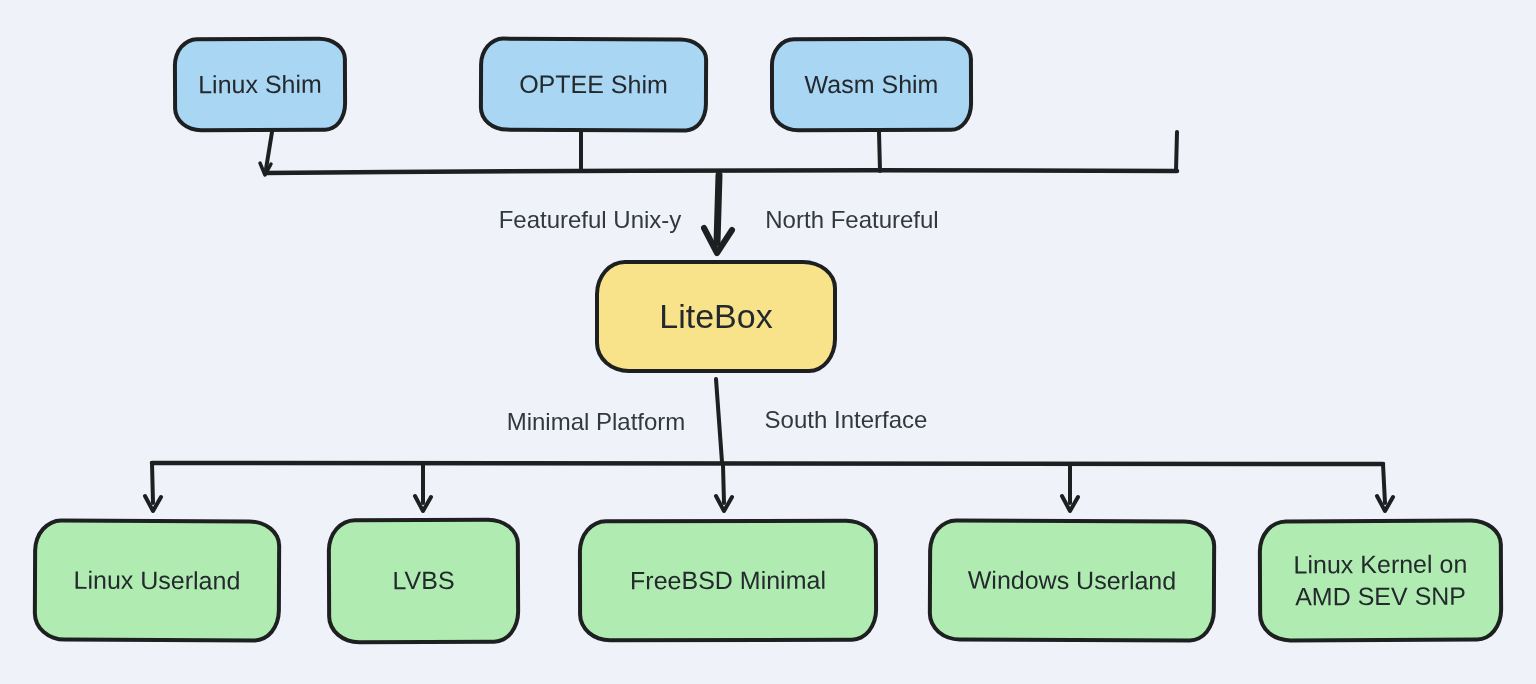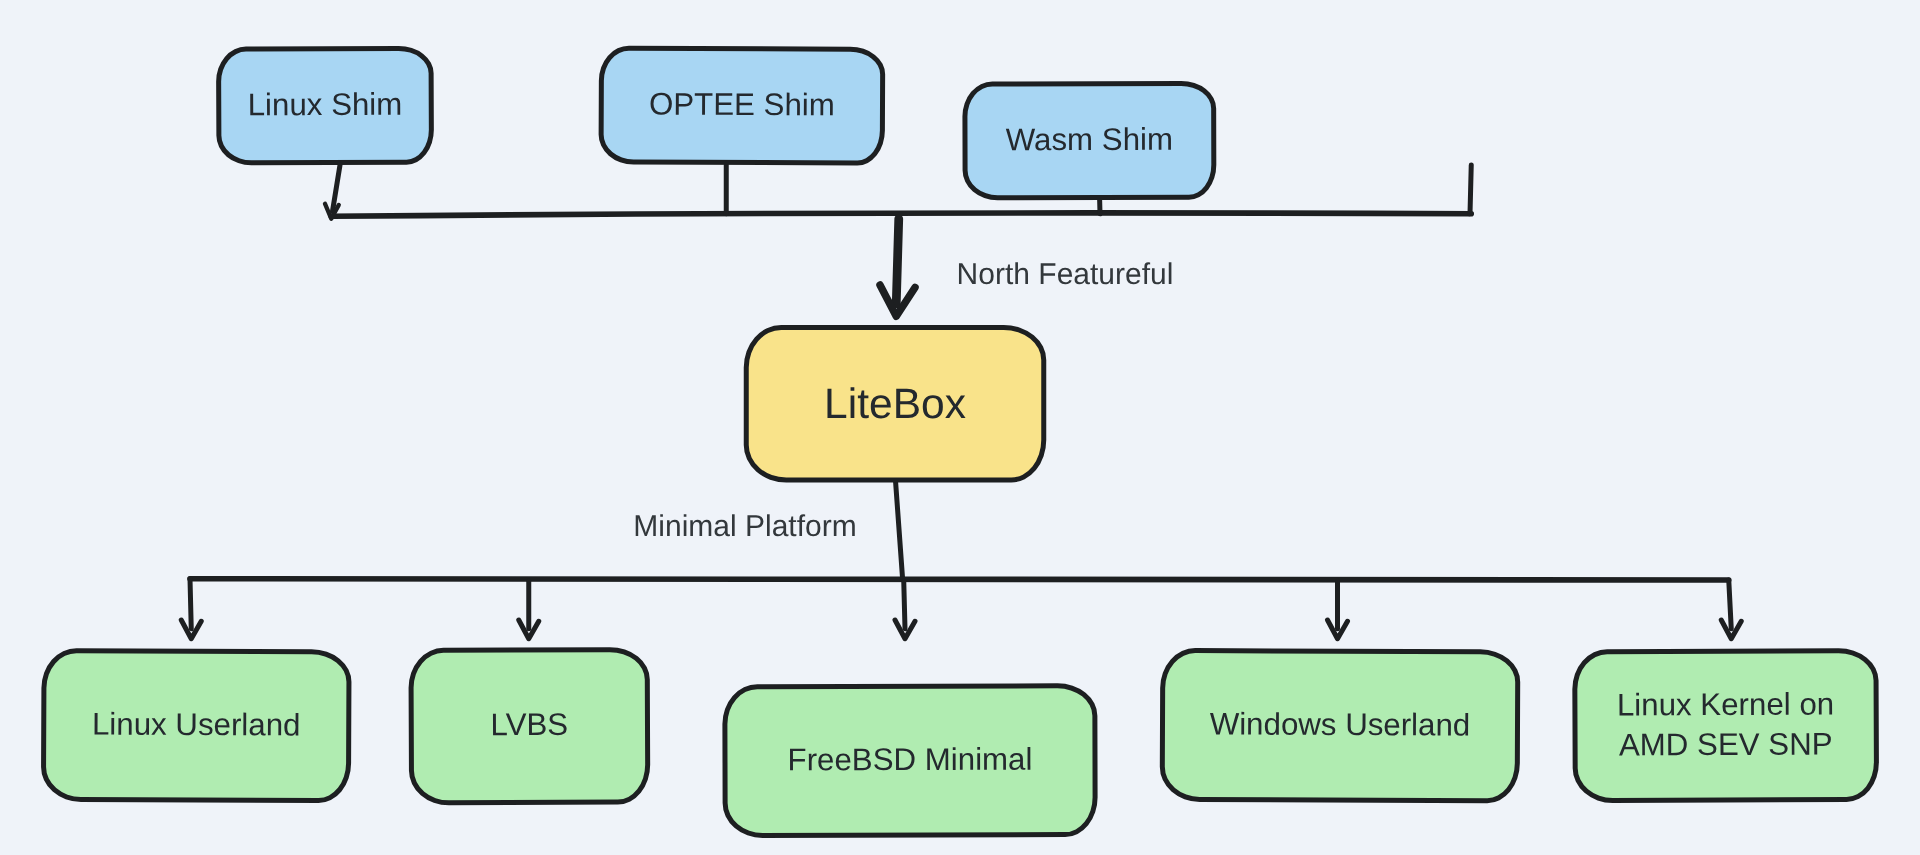--- a/index.html
+++ b/index.html
@@ -56,21 +56,21 @@
     background: var(--center-fill);
     font-size: 34px;
     border-radius: 30px 34px 28px 34px / 34px 28px 34px 30px;
   }
   .node.south {
     background: var(--south-fill);
     border-radius: 28px 32px 26px 32px / 32px 26px 32px 28px;
   }
   .node.r1 { transform: rotate(-0.25deg); }
   .node.r2 { transform: rotate(0.25deg); }
-  .node.r3 { transform: rotate(-0.15deg); margin-top: 28px; }
+  .node.r3 { transform: rotate(-0.15deg); }
   .iface-label {
     position: absolute;
     transform: translateX(-50%);
     white-space: nowrap;
     color: var(--label-text);
     font-size: 24px;
   }
 </style>
 </head>
 <body>
@@ -115,27 +115,29 @@
   <div class="node north r1" style="left:173px;top:37px;width:174px;height:95px">
     <span>Linux Shim</span>
   </div>
   <div class="node north r2" style="left:479px;top:37px;width:229px;height:95px">
     <span>OPTEE Shim</span>
   </div>
   <div class="node north r3" style="left:770px;top:37px;width:203px;height:95px">
     <span>Wasm Shim</span>
   </div>
 
+  <div class="iface-label" style="left:590px;top:206px">Featureful Unix-y</div>
   <div class="iface-label" style="left:852px;top:206px">North Featureful</div>
 
-  <div class="node center" style="left:595px;top:260px;width:242px;height:126px">
+  <div class="node center" style="left:595px;top:260px;width:242px;height:113px">
     <span>LiteBox</span>
   </div>
 
   <div class="iface-label" style="left:596px;top:408px">Minimal Platform</div>
+  <div class="iface-label" style="left:846px;top:406px">South Interface</div>
 
   <div class="node south r2" style="left:33px;top:519px;width:248px;height:123px">
     <span>Linux Userland</span>
   </div>
   <div class="node south r1" style="left:327px;top:518px;width:193px;height:126px">
     <span>LVBS</span>
   </div>
   <div class="node south r3" style="left:578px;top:519px;width:300px;height:123px">
     <span>FreeBSD Minimal</span>
   </div>

